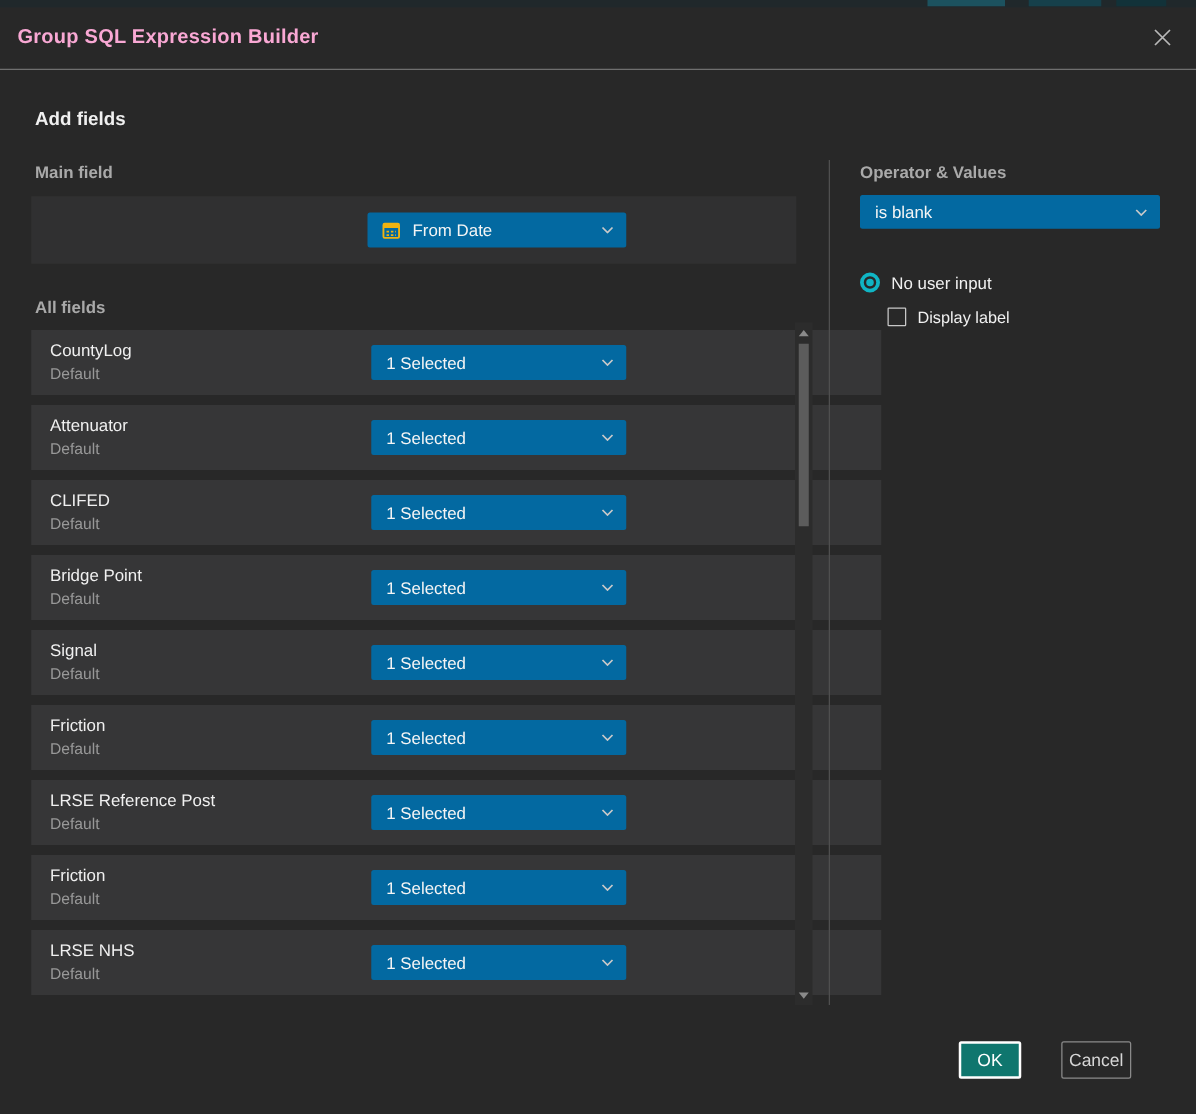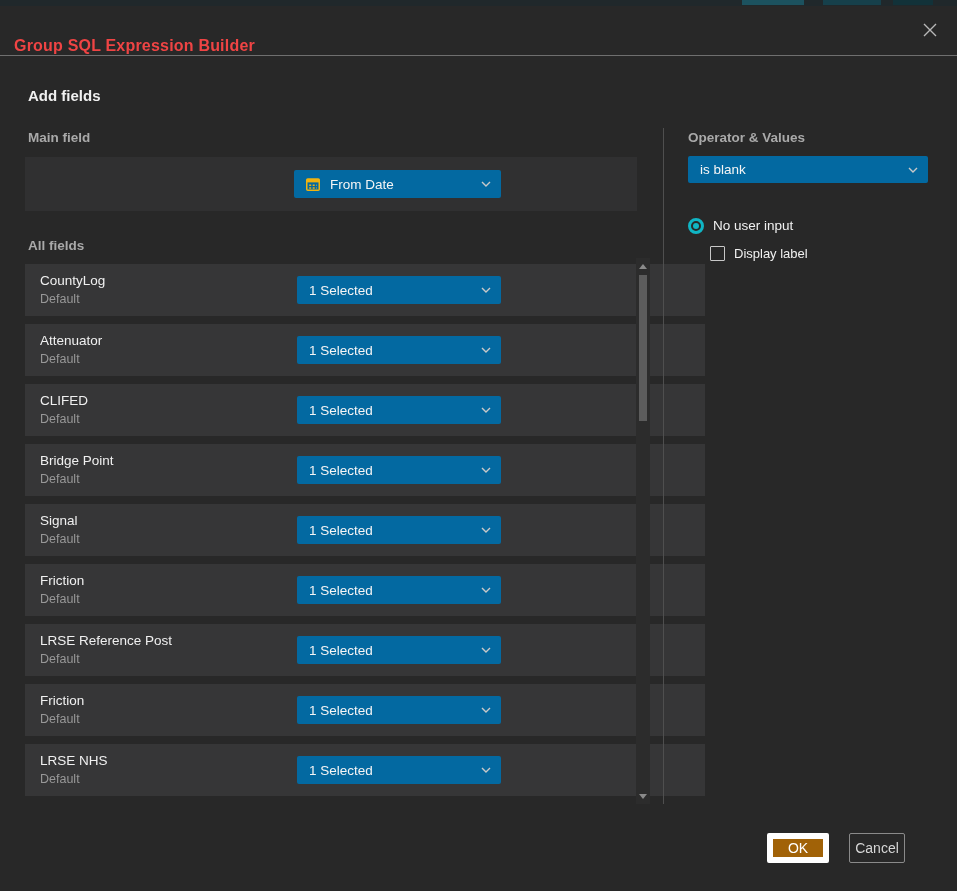--- a/index.html
+++ b/index.html
@@ -16,21 +16,21 @@
   .bg-frag2 { position:absolute; top:0; left:823px; width:58px; height:5px; background:#16404b; }
   .bg-frag3 { position:absolute; top:0; left:893px; width:40px; height:5px; background:#123239; }
 
   .dialog {
     position:absolute; top:6px; left:0; width:957px; height:885px;
     background:#282828; color:#f0f0f0;
   }
 
   
   .titlebar { position:absolute; top:0; left:0; right:0; height:50px; border-bottom:1px solid #6f6f6f; }
-  .title { position:absolute; left:14px; top:15px; font-size:16px; font-weight:700; letter-spacing:.2px; color:#ef4444;margin-top:16px; }
+  .title { position:absolute; left:14px; top:15px; font-size:16px; font-weight:700; letter-spacing:.2px; color:#f9a8d4; }
   .close-btn { position:absolute; right:16px; top:13px; width:22px; height:22px; cursor:pointer; display:flex; align-items:center; justify-content:center; }
 
   .heading { position:absolute; left:28px; top:81px; font-size:15px; font-weight:700; color:#f0f0f0; }
   .section-label { position:absolute; font-size:13.5px; font-weight:700; color:#a9a9a9; }
   .lbl-main { left:28px; top:124px; }
   .lbl-all { left:28px; top:232px; }
   .lbl-op { left:688px; top:124px; }
 
   
   .dropdown {
@@ -59,32 +59,32 @@
   .sb-up { top:2px; } .sb-down { bottom:2px; }
   .tri-up { width:0; height:0; border-left:4px solid transparent; border-right:4px solid transparent; border-bottom:5px solid #8a8a8a; }
   .tri-down { width:0; height:0; border-left:4px solid transparent; border-right:4px solid transparent; border-top:5px solid #8a8a8a; }
   .sb-thumb { position:absolute; left:3px; top:17px; width:8px; height:146px; background:#5c5c5c; cursor:pointer; }
 
   
   .v-divider { position:absolute; left:663px; top:122px; width:1px; height:676px; background:#4f4f4f; }
 
   
   .dd-op { left:688px; top:150px; width:240px; height:27px; }
-  .radio-row { position:absolute; left:688px; top:212px; display:flex; align-items:flex-start; cursor:pointer; }
+  .radio-row { position:absolute; left:688px; top:212px; display:flex; align-items:center; cursor:pointer; }
   .radio-outer { width:16px; height:16px; border-radius:50%; border:3px solid #10b5c4; position:relative; flex:0 0 auto; }
   .radio-outer::after { content:""; position:absolute; left:2px; top:2px; width:6px; height:6px; border-radius:50%; background:#10b5c4; }
   .radio-label { margin-left:9px; font-size:13.5px; color:#f0f0f0; }
   .check-row { position:absolute; left:710px; top:240px; display:flex; align-items:center; cursor:pointer; }
   .checkbox { width:15px; height:15px; border:1.5px solid #c8c8c8; background:transparent; border-radius:1px; flex:0 0 auto; }
   .check-label { margin-left:9px; font-size:13px; color:#f0f0f0; }
 
   
   .btn { position:absolute; top:827px; height:30px; border-radius:2px; font-size:14px;
          display:flex; align-items:center; justify-content:center; cursor:pointer; }
-  .btn-ok { left:767px; width:62px; background:#a16207; color:#ffffff; border:6px solid #ffffff; }
+  .btn-ok { left:767px; width:50px; background:#0f766e; color:#ffffff; border:2px solid #ffffff; }
   .btn-cancel { left:849px; width:56px; background:transparent; color:#d6d6d6; border:1px solid #8a8a8a; }
 </style>
 </head>
 <body>
 
 <div class="bg-strip">
   <div class="bg-frag1"></div>
   <div class="bg-frag2"></div>
   <div class="bg-frag3"></div>
 </div>

